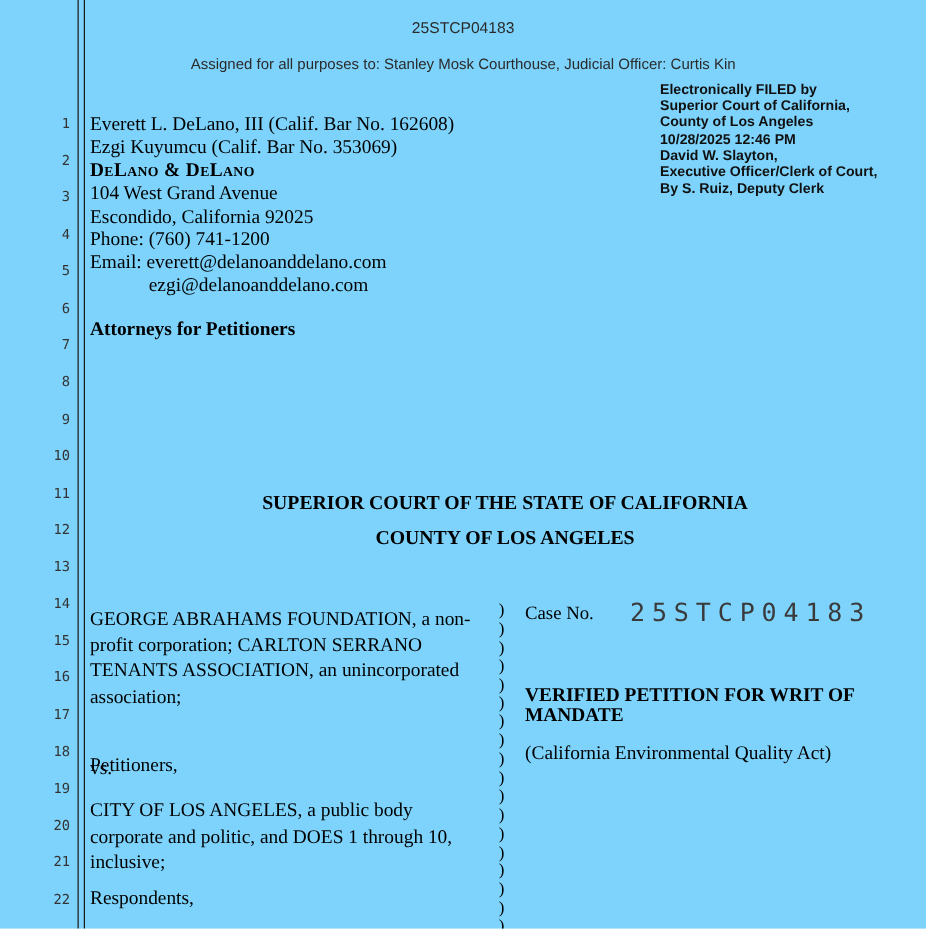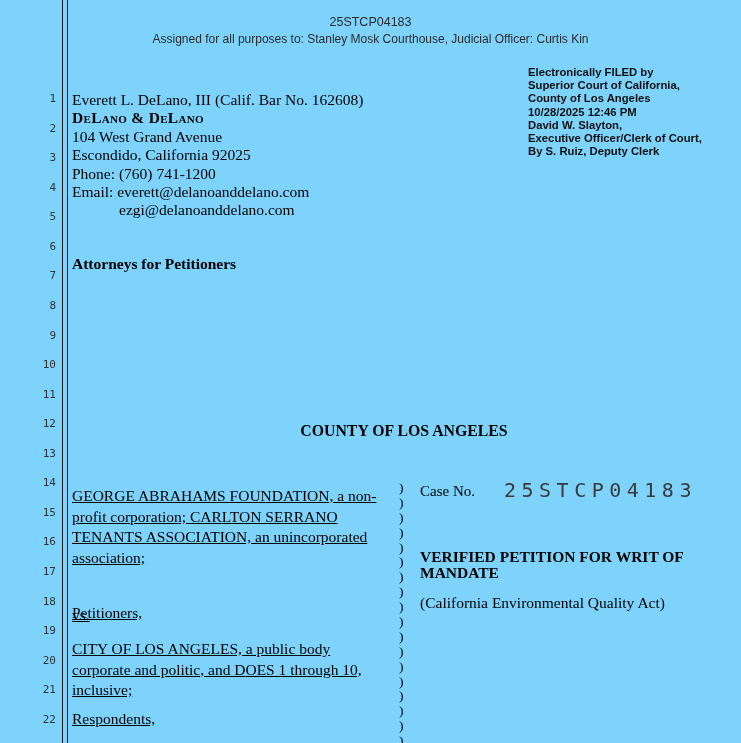--- a/index.html
+++ b/index.html
@@ -6,21 +6,21 @@
   .page {
     position:relative; width:741px; height:743px; background:#7dd3fc;
     overflow:hidden; font-family:"Liberation Serif", serif; color:#000;
   }
   
   .top-center {
     position:absolute; left:0; width:741px; text-align:center;
     font-family:"Liberation Sans", sans-serif; color:#2b2b2b;
   }
   .hdr-case   { top:15px; font-size:12.5px; }
-  .hdr-assign { top:32px; font-size:12px;   }
+  .hdr-assign { top:44px; font-size:12px;   }
 
   
   .efile-stamp {
     position:absolute; left:528px; top:66px;
     font-family:"Liberation Sans", sans-serif; font-weight:bold;
     font-size:11.3px; line-height:13.2px; color:#101010; white-space:nowrap;
   }
 
   
   .vrule { position:absolute; top:0; height:743px; width:1.3px; background:#1c1c1c; }
@@ -43,21 +43,21 @@
 
   
   .court-line {
     position:absolute; left:67px; width:674px; text-align:center;
     font-weight:bold; font-size:15.8px;
   }
   .court-1 { top:394px; }
   .court-2 { top:422px; }
 
   
-  .cap-block { position:absolute; left:72px; font-size:15.5px;text-decoration:underline; }
+  .cap-block { position:absolute; left:72px; font-size:15.5px; }
   .cap-pet        { top:486px; line-height:20.6px; }
   .cap-pet-label  { top:604px; }
   .cap-vs         { top:606px; }
   .cap-resp       { top:639px; line-height:20.6px; }
   .cap-resp-label { top:710px; }
 
   
   .paren-col { position:absolute; left:399px; top:481px; font-size:13.5px; }
   .paren-col div { height:14.9px; line-height:14.9px; }
 
@@ -112,30 +112,32 @@
       <div>17</div>
       <div>18</div>
       <div>19</div>
       <div>20</div>
       <div>21</div>
       <div>22</div>
     </div>
 
   <div class="attorney">
       <div>Everett L. DeLano, III (Calif. Bar No. 162608)</div>
+      <div>Ezgi Kuyumcu (Calif. Bar No. 353069)</div>
       <div class="firm-name">DeLano &amp; DeLano</div>
       <div>104 West Grand Avenue</div>
       <div>Escondido, California 92025</div>
       <div>Phone: (760) 741-1200</div>
       <div>Email: everett@delanoanddelano.com</div>
       <div class="indent-email">ezgi@delanoanddelano.com</div>
     </div>
 
   <div class="role-line">Attorneys for Petitioners</div>
 
+  <div class="court-line court-1">SUPERIOR COURT OF THE STATE OF CALIFORNIA</div>
   <div class="court-line court-2">COUNTY OF LOS ANGELES</div>
 
   <div class="cap-block cap-pet">
       <div>GEORGE ABRAHAMS FOUNDATION, a non-</div>
       <div>profit corporation; CARLTON SERRANO</div>
       <div>TENANTS ASSOCIATION, an unincorporated</div>
       <div>association;</div>
     </div>
   <div class="cap-block cap-pet-label">Petitioners,</div>
   <div class="cap-block cap-vs">vs.</div>

